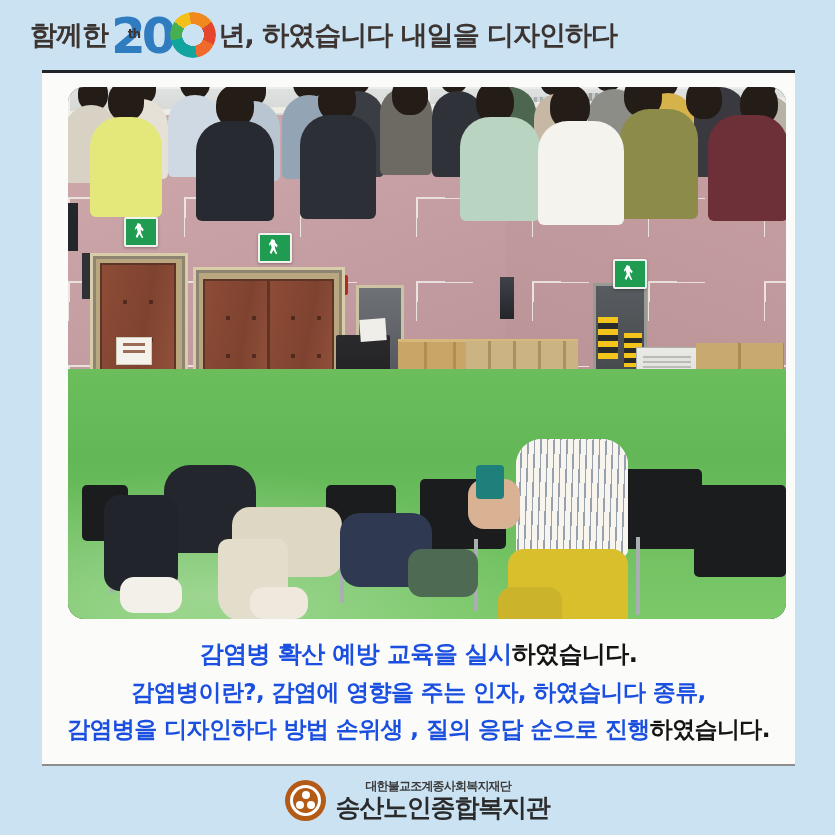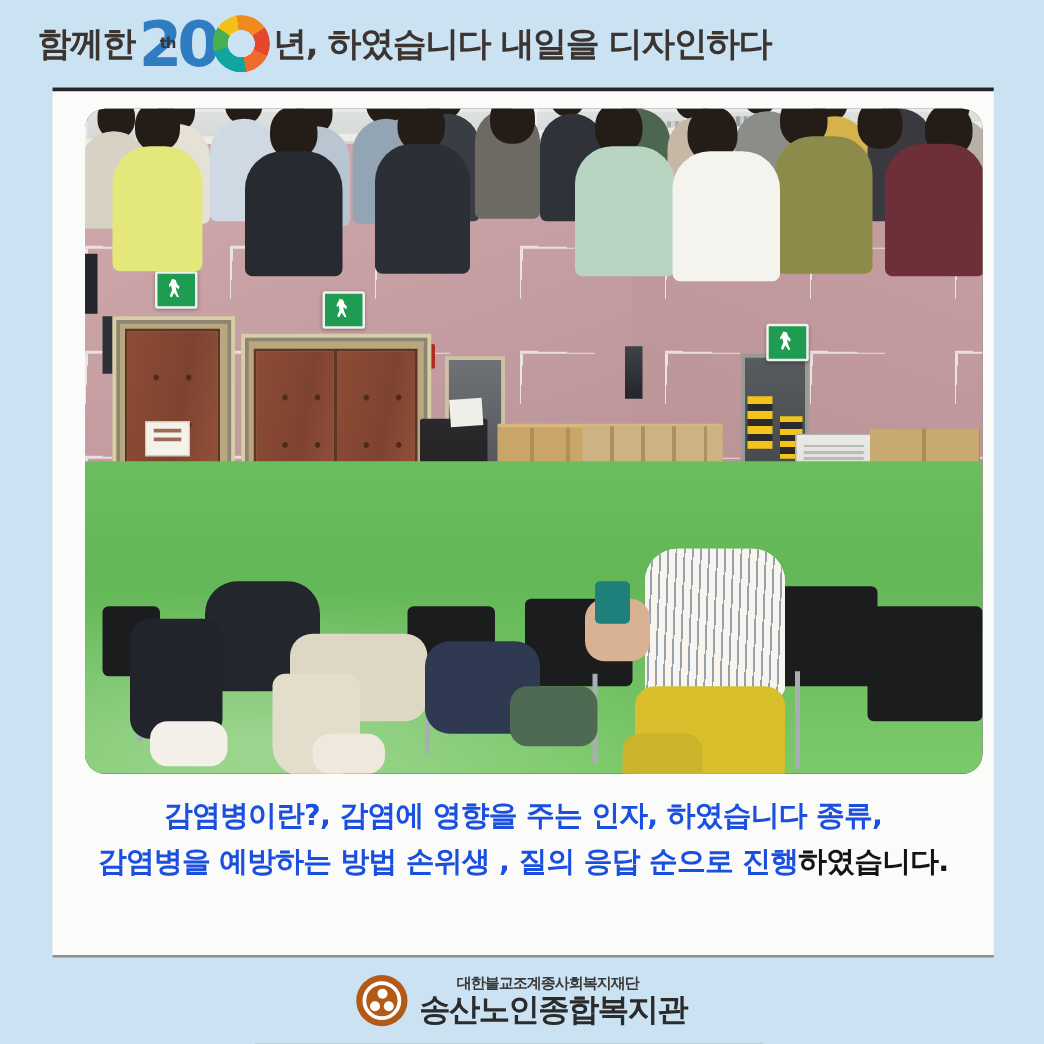--- a/index.html
+++ b/index.html
@@ -552,23 +552,26 @@
       <div class="body-blob" style="left:340px; top:462px; width:70px; height:48px; background:#4e6a52; border-radius:14px;"></div>
       <div class="body-blob" style="left:448px; top:352px; width:112px; height:120px; background:#f5f3ec; border-radius:26px 26px 10px 10px;"></div>
       <div class="body-blob" style="left:448px; top:352px; width:112px; height:120px; background:repeating-linear-gradient(92deg,#f7f5ee 0 5px,#97a0ad 5px 6.5px); border-radius:26px 26px 10px 10px;"></div>
       <div class="body-blob" style="left:400px; top:392px; width:52px; height:50px; background:#d9b294; border-radius:16px;"></div>
       <div class="body-blob" style="left:408px; top:378px; width:28px; height:34px; background:#1f7f7a; border-radius:4px;"></div>
       <div class="body-blob" style="left:440px; top:462px; width:120px; height:92px; background:#d9bf2c; border-radius:16px 16px 26px 26px;"></div>
       <div class="body-blob" style="left:430px; top:500px; width:64px; height:76px; background:#cbb32b; border-radius:14px 14px 26px 26px;"></div>
     </div>
 
     <div class="caption">
+      <div class="cap-line l2">
+        <span class="hl">감염병 확산 예방 교육을 실시</span><span>하였습니다.</span>
+      </div>
       <div class="cap-line l3 hl">감염병이란?, 감염에 영향을 주는 인자, 하였습니다 종류,</div>
       <div class="cap-line l4">
-        <span class="hl">감염병을 예방하는 방법 손위생 , 질의 응답 순으로  진행</span><span>하였습니다.</span>
+        <span class="hl">감염병을 디자인하다 방법 손위생 , 질의 응답 순으로  진행</span><span>하였습니다.</span>
       </div>
     </div>
   </div>
 
   <div class="divider"></div>
   <div class="footer">
     <div class="f-logo">
       <span class="f-dot top"></span>
       <span class="f-dot bl"></span>
       <span class="f-dot br"></span>

